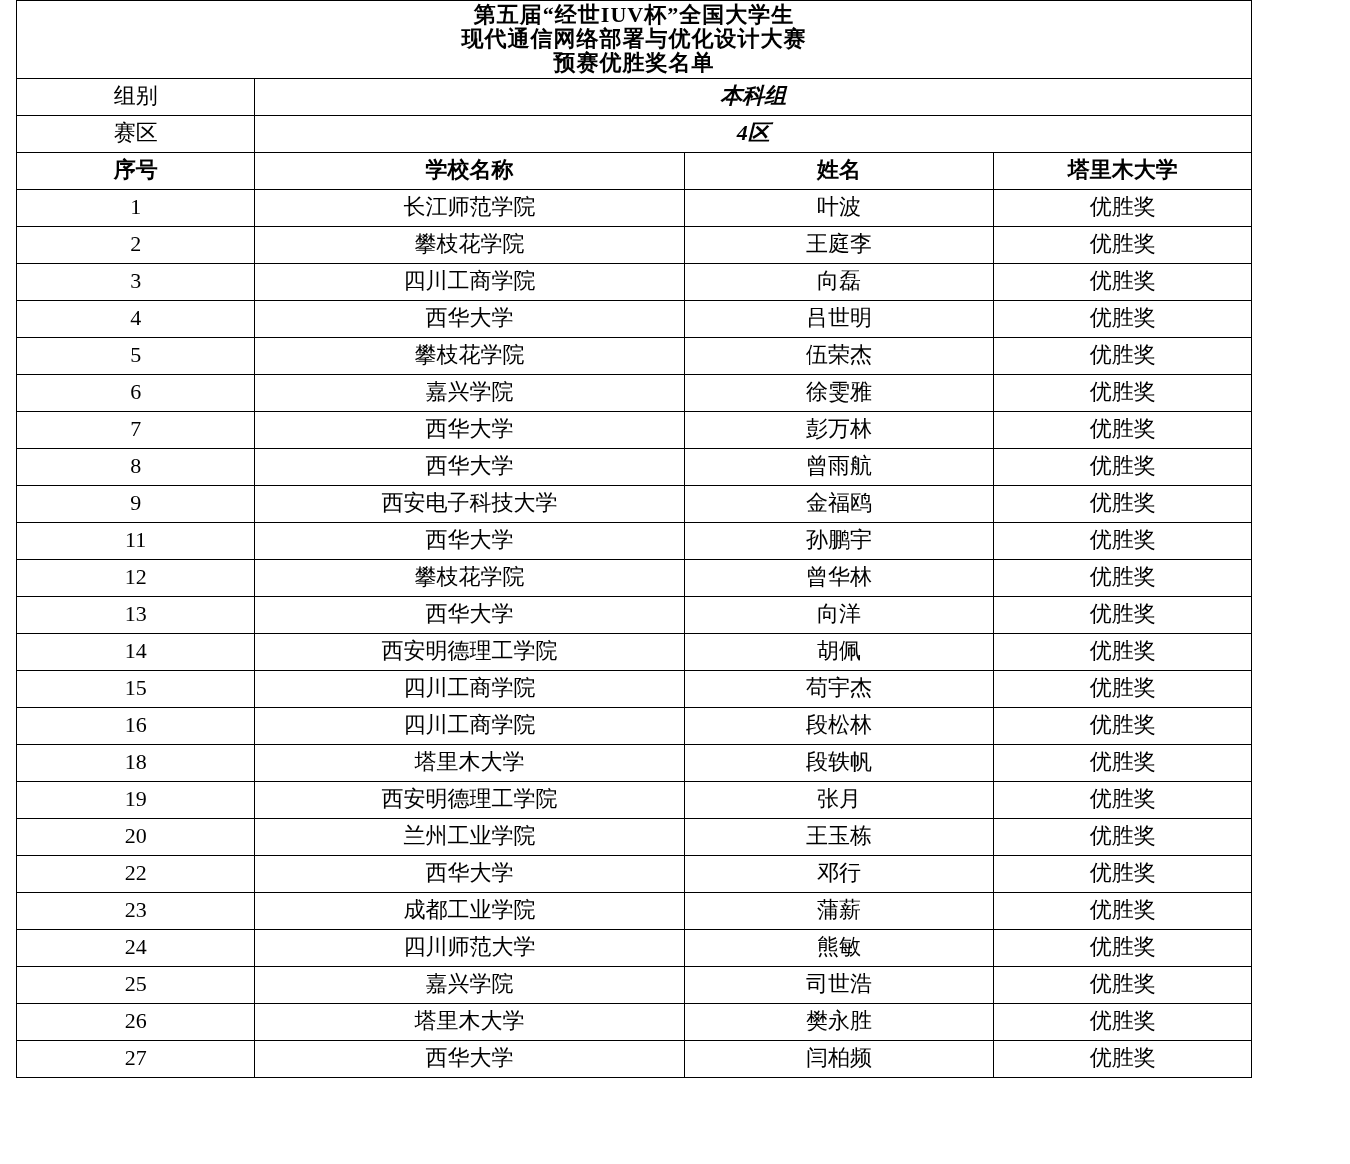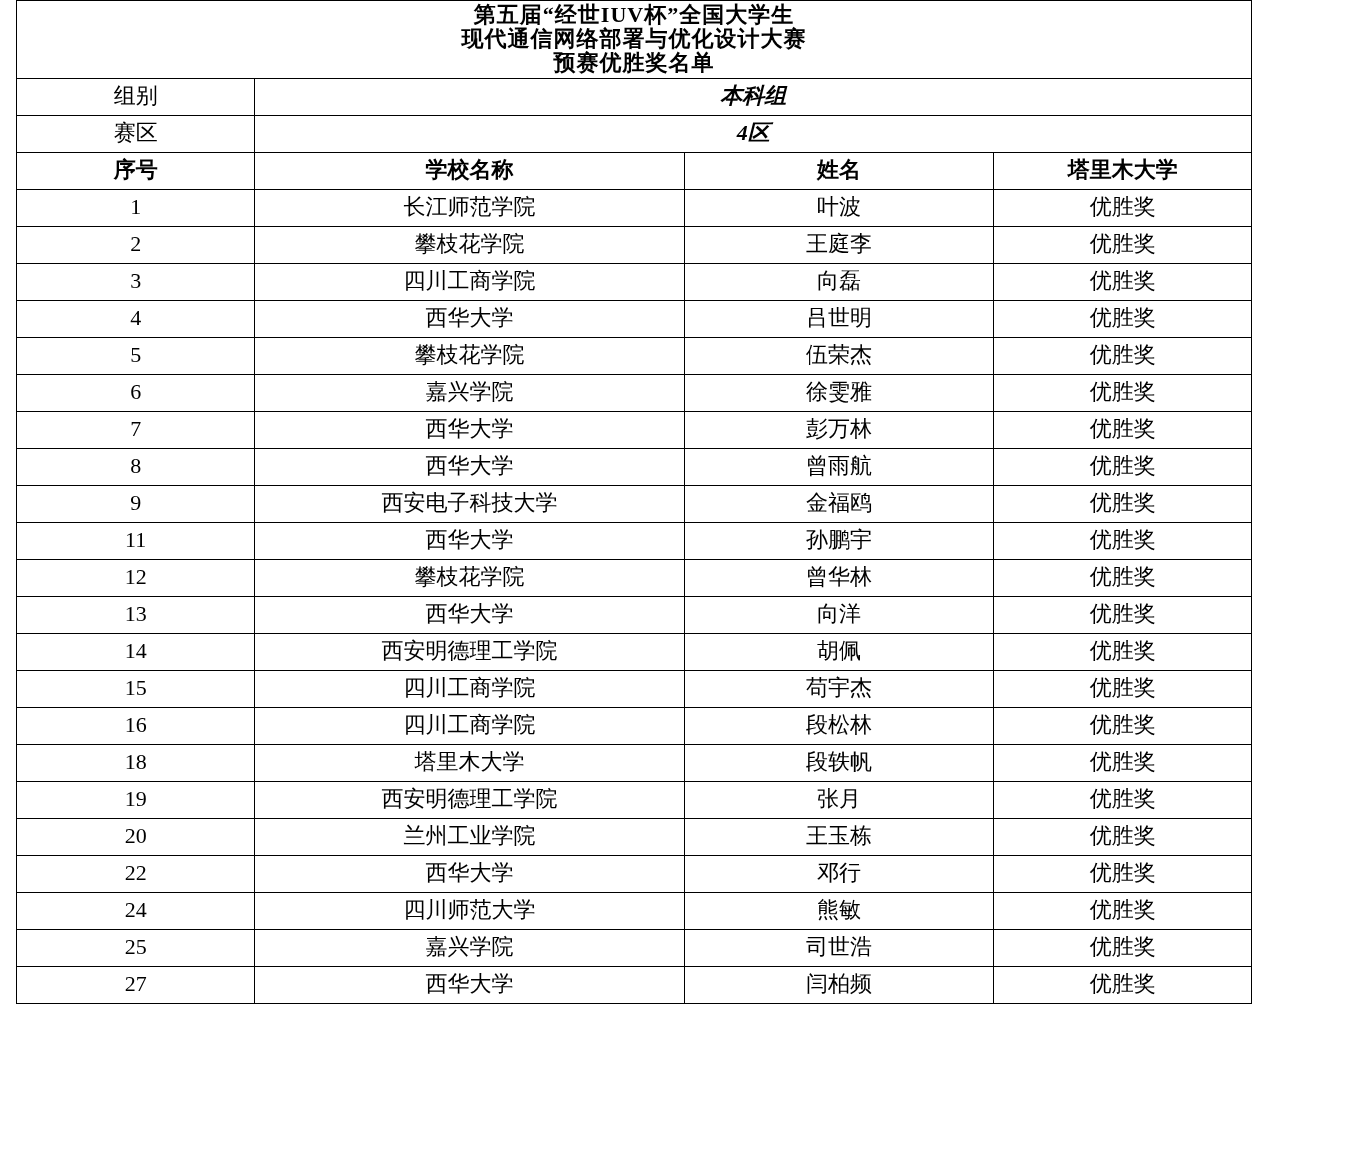--- a/index.html
+++ b/index.html
@@ -211,32 +211,44 @@
         <td class="cell-text">王玉栋</td>
         <td class="cell-text">优胜奖</td>
       </tr>
       <tr>
         <td class="cell-no">22</td>
         <td class="cell-text">西华大学</td>
         <td class="cell-text">邓行</td>
         <td class="cell-text">优胜奖</td>
       </tr>
       <tr>
+        <td class="cell-no">23</td>
+        <td class="cell-text">成都工业学院</td>
+        <td class="cell-text">蒲薪</td>
+        <td class="cell-text">优胜奖</td>
+      </tr>
+      <tr>
         <td class="cell-no">24</td>
         <td class="cell-text">四川师范大学</td>
         <td class="cell-text">熊敏</td>
         <td class="cell-text">优胜奖</td>
       </tr>
       <tr>
         <td class="cell-no">25</td>
         <td class="cell-text">嘉兴学院</td>
         <td class="cell-text">司世浩</td>
         <td class="cell-text">优胜奖</td>
       </tr>
       <tr>
+        <td class="cell-no">26</td>
+        <td class="cell-text">塔里木大学</td>
+        <td class="cell-text">樊永胜</td>
+        <td class="cell-text">优胜奖</td>
+      </tr>
+      <tr>
         <td class="cell-no">27</td>
         <td class="cell-text">西华大学</td>
         <td class="cell-text">闫柏频</td>
         <td class="cell-text">优胜奖</td>
       </tr>
     </tbody>
   </table>
 </div>
 
 </body></html>

